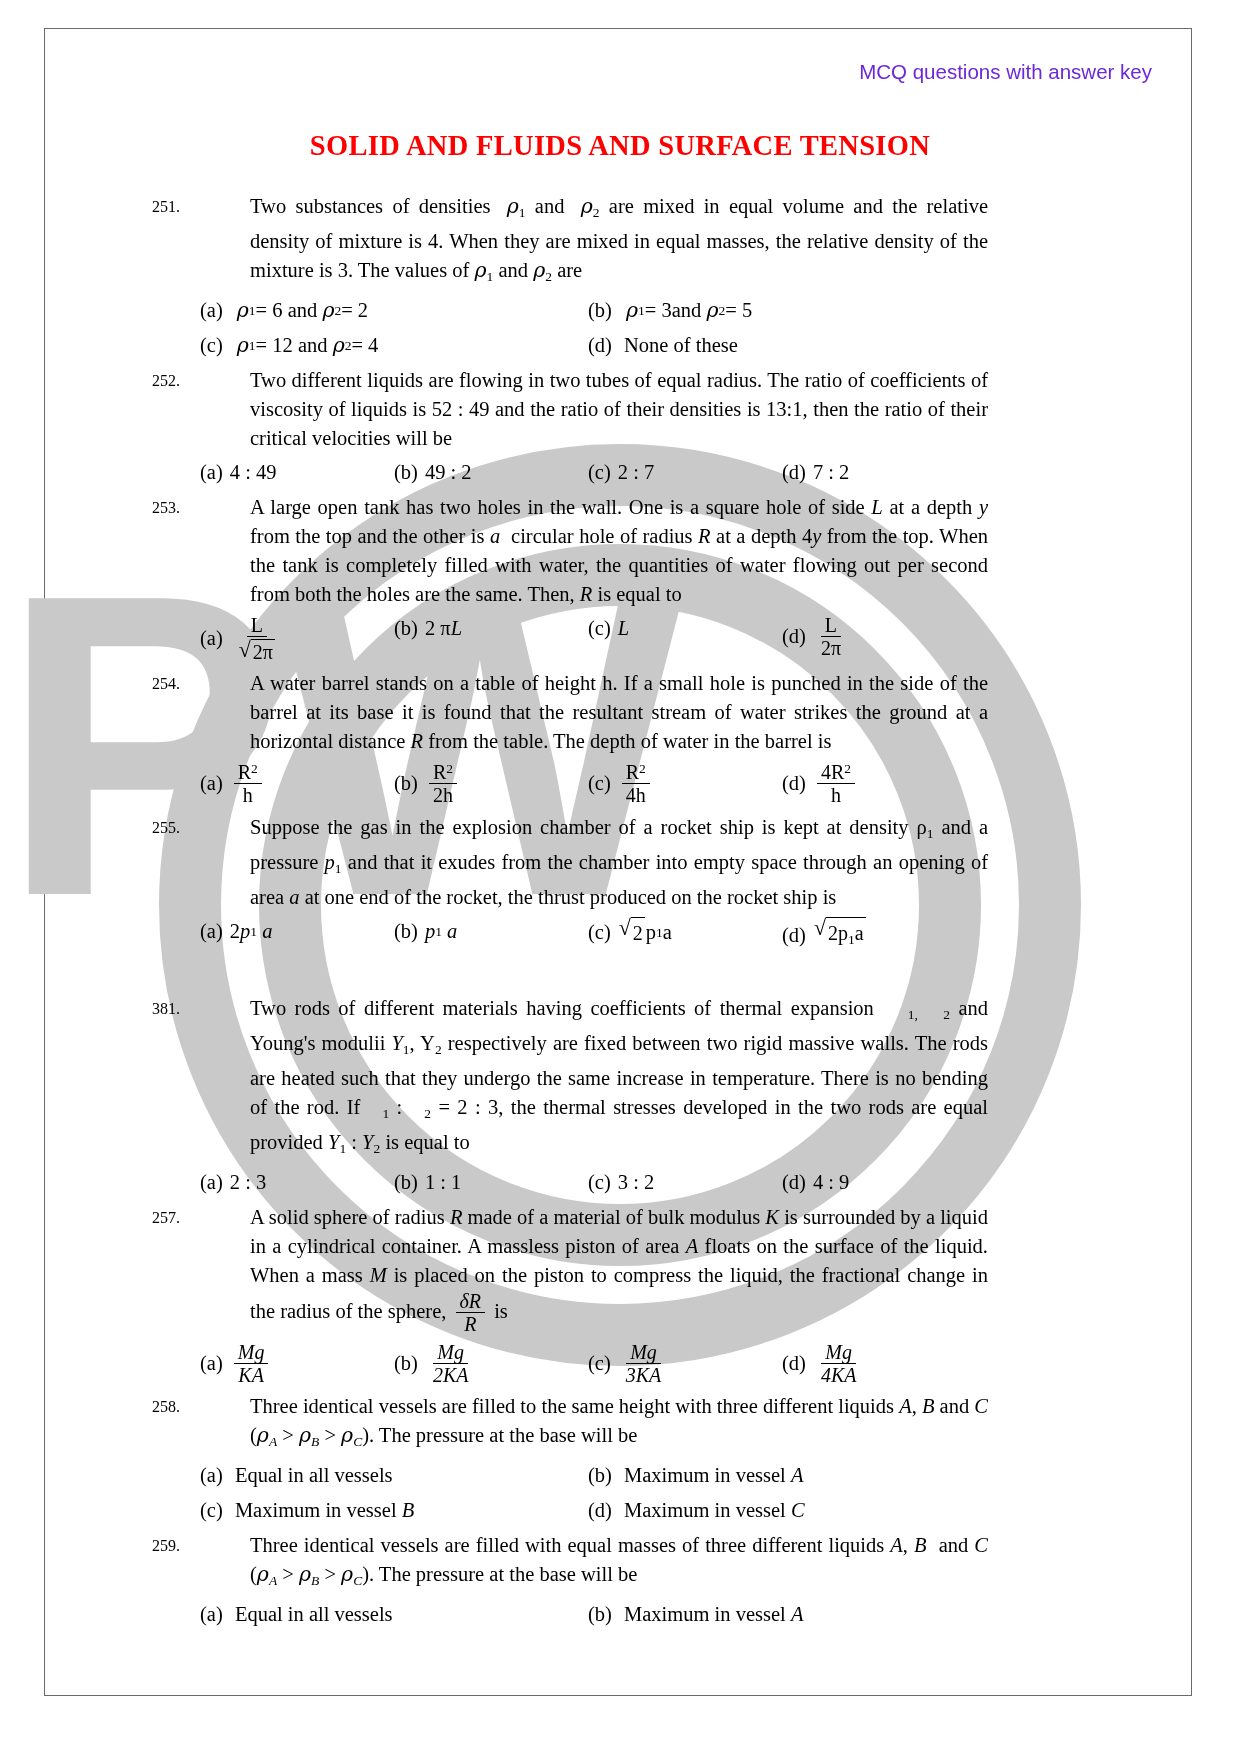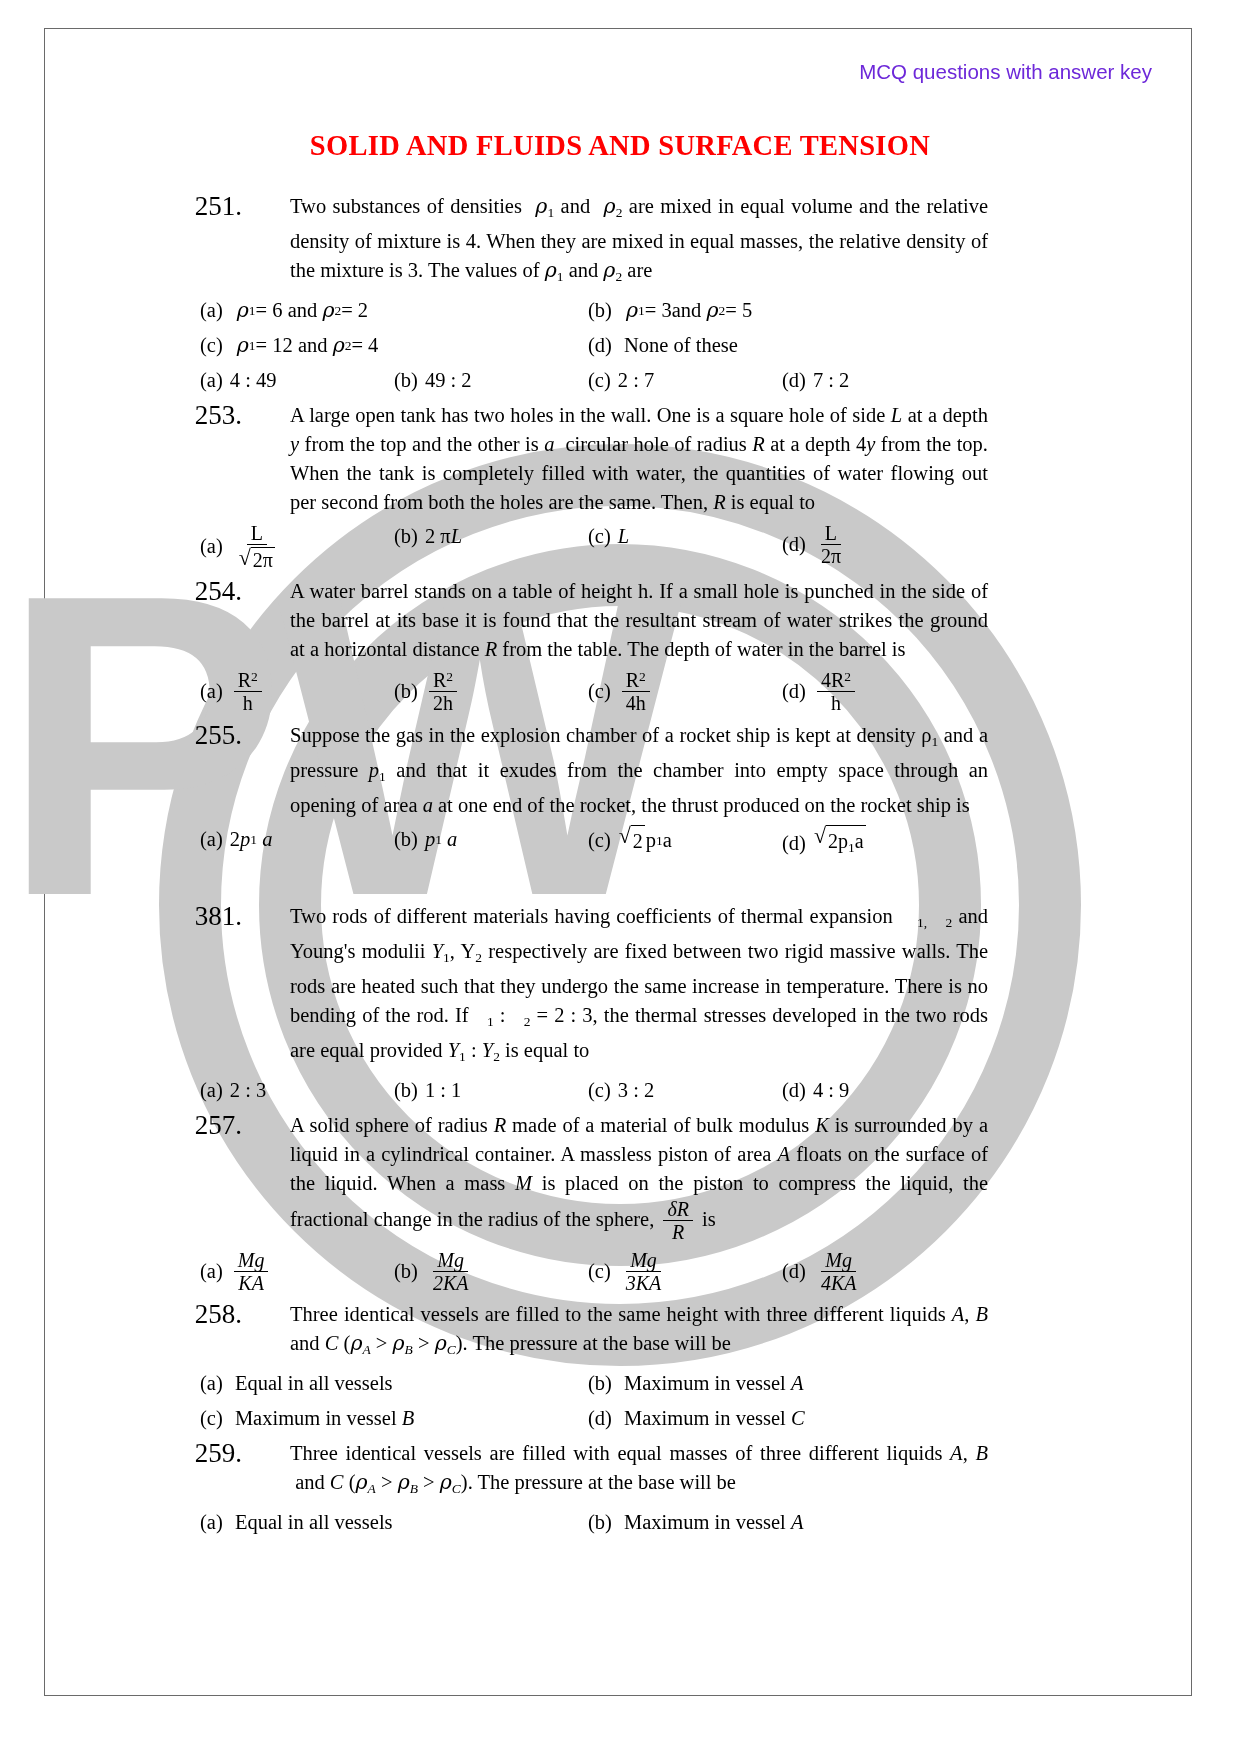--- a/index.html
+++ b/index.html
@@ -8,21 +8,21 @@
   .frame{position:absolute;left:44px;top:28px;width:1148px;height:1668px;border:1.5px solid #6a6a6a;box-sizing:border-box;}
   
   .watermark{position:absolute;left:0;top:360px;width:1240px;height:1100px;z-index:0;pointer-events:none;}
   .wm-text{position:absolute;left:0;top:170px;width:1240px;text-align:left;font-family:"Liberation Sans","DejaVu Sans",sans-serif;
            font-weight:bold;font-size:430px;letter-spacing:-10px;color:#c9c9c9;line-height:1;}
   .content{position:relative;z-index:2;}
   .hdr{position:absolute;right:88px;top:60px;font-family:"Liberation Sans","DejaVu Sans",sans-serif;font-size:20.5px;color:#6d28d9;}
   .title{position:absolute;left:0;top:130px;width:1240px;text-align:center;color:#ff0000;font-weight:bold;font-size:28.5px;letter-spacing:.3px;font-family:Liberation Serif, serif;}
   .body{position:absolute;left:128px;top:192px;width:860px;}
   .q{display:flex;align-items:flex-start;margin-bottom:1px;}
-  .qnum{width:72px;flex:0 0 72px;font-size:27px;line-height:29px;text-align:right;padding-left:2px;margin-left:40px;}
+  .qnum{width:72px;flex:0 0 72px;font-size:16px;line-height:29px;text-align:center;padding-left:2px;}
   .qtext{flex:1;font-size:20.5px;line-height:29px;text-align:justify;margin-left:48px;}
   .opts{display:flex;margin:5px 0 6px 72px;align-items:flex-start;}
   .opt{font-size:20.5px;line-height:29px;display:flex;align-items:center;}
   .c4 .opt{width:194px;flex:0 0 194px;}
   .c2 .opt{width:388px;flex:0 0 388px;}
   .c2w .opt{width:388px;flex:0 0 388px;}
   .lbl{margin-right:7px;white-space:nowrap;}
   i{font-style:italic;}
   .sub{font-size:13.5px;vertical-align:-4px;}
   .sup{font-size:13.5px;vertical-align:6px;}
@@ -70,20 +70,28 @@
       </div>
       <div class="opts c2">
         <div class="opt"><span class="lbl">(a)</span><span class="sp"></span><i class="rho">ρ</i><span class="sub">1</span> = 6 and&nbsp;<i class="rho">ρ</i><span class="sub">2</span> = 2</div>
         <div class="opt"><span class="lbl">(b)</span><span class="sp"></span><i class="rho">ρ</i><span class="sub">1</span> = 3and&nbsp;<i class="rho">ρ</i><span class="sub">2</span> = 5</div>
       </div>
       <div class="opts c2">
         <div class="opt"><span class="lbl">(c)</span><span class="sp"></span><i class="rho">ρ</i><span class="sub">1</span> = 12 and&nbsp;<i class="rho">ρ</i><span class="sub">2</span> = 4</div>
         <div class="opt"><span class="lbl">(d)</span>&nbsp;None of these</div>
       </div>
 
+      <div class="q">
+        <div class="qnum">252.</div>
+        <div class="qtext">
+          Two different liquids are flowing in two tubes of equal radius. The ratio of coefficients of
+          viscosity of liquids is 52 : 49 and the ratio of their densities is 13:1, then the ratio of their critical
+          velocities will be
+        </div>
+      </div>
       <div class="opts c4">
         <div class="opt">
             <span class="lbl">(a)</span>
             <span>4 : 49</span>
           </div>
         <div class="opt">
             <span class="lbl">(b)</span>
             <span>49 : 2</span>
           </div>
         <div class="opt">

